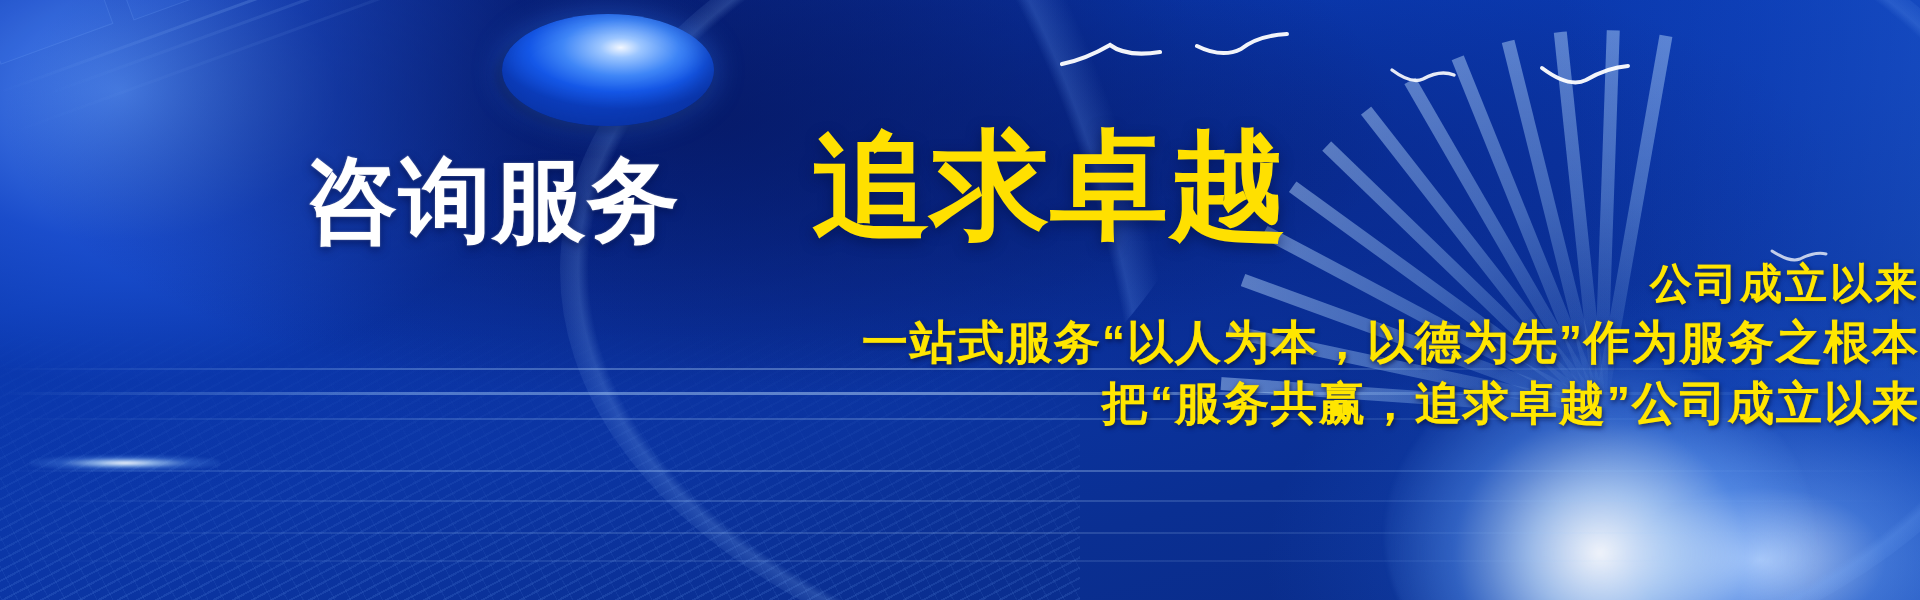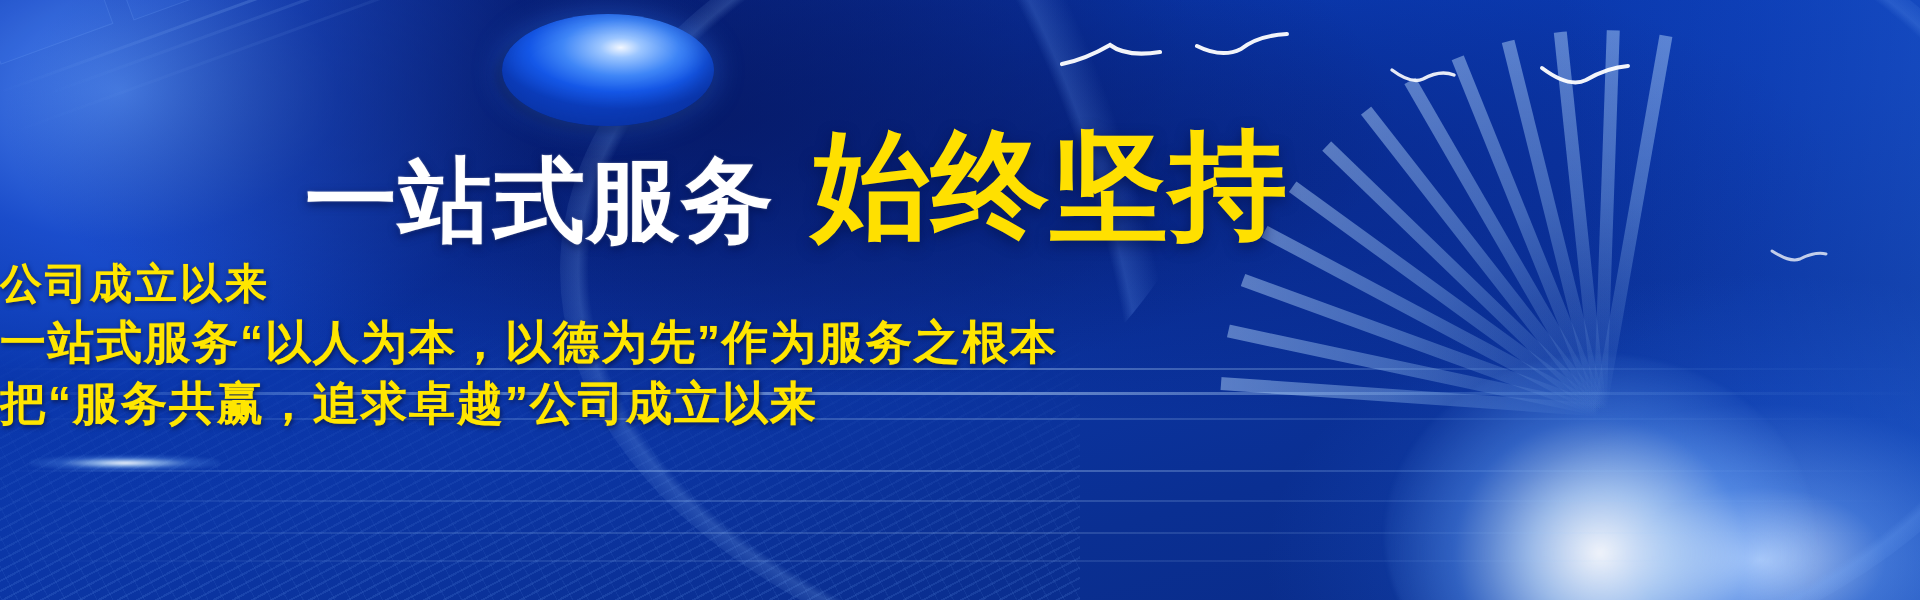--- a/index.html
+++ b/index.html
@@ -174,21 +174,21 @@
     letter-spacing:1px;
     color:#ffe000;
     line-height:1;
     white-space:nowrap;
     text-shadow:0 4px 14px rgba(3,18,80,0.70);
   }
 
   #body-block {
     position:absolute;
     left:0; top:258px; width:1920px;
-    text-align:left;
+    text-align:right;
   }
   .body-line {
     color:#ffe600;
     font-weight:bold;
     line-height:1.24;
     white-space:nowrap;
     text-shadow:1px 2px 5px rgba(3,16,70,0.85), 0 0 1px rgba(255,230,0,0.8);
   }
   #body-line-0 { font-size:42px; letter-spacing:3px; }
   #body-line-1 { font-size:46px; letter-spacing:2px; margin-top:4px; }
@@ -280,22 +280,22 @@
       </svg>
     </div>
     <div class="bird" style="left:1770px; top:248px;">
       <svg width="58" height="18" viewBox="0 0 58 18">
         <path d="M2 3 C 13 10, 22 14, 30 11 C 38 7, 48 4, 56 6" fill="none" stroke="#ffffff" stroke-width="3" stroke-linecap="round" opacity="0.75"></path>
       </svg>
     </div>
   </div>
 
   <div id="headline-block">
-    <div id="headline-white">一站式服务</div>
-    <div id="headline-yellow">始终坚持</div>
+    <div id="headline-white">咨询服务</div>
+    <div id="headline-yellow">追求卓越</div>
   </div>
 
   <div id="body-block">
     <div class="body-line" id="body-line-0">公司成立以来</div>
     <div class="body-line" id="body-line-1">一站式服务“以人为本，以德为先”作为服务之根本</div>
     <div class="body-line" id="body-line-2">把“服务共赢，追求卓越”公司成立以来</div>
   </div>
 
 </div>
 

